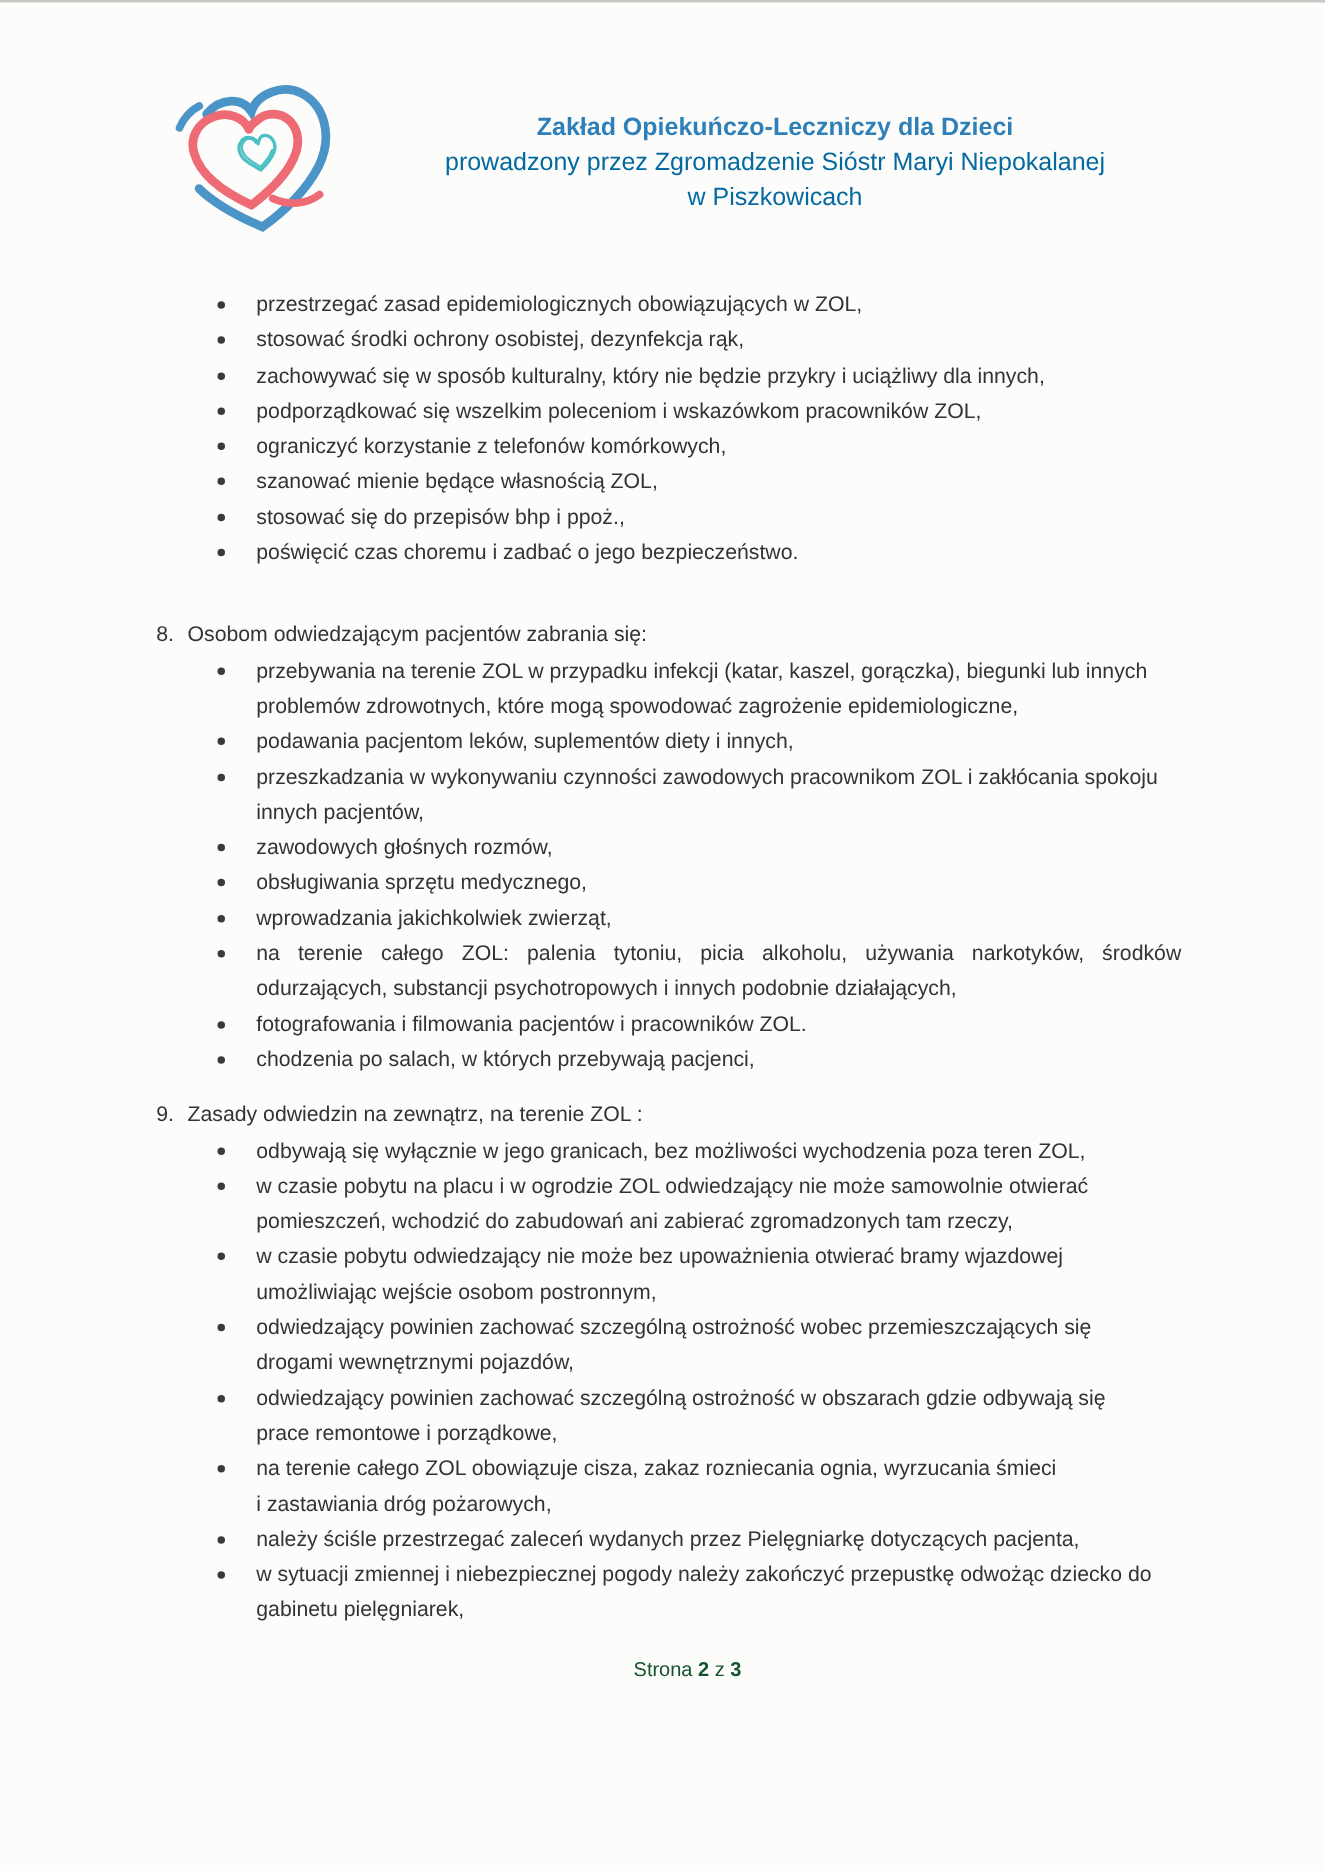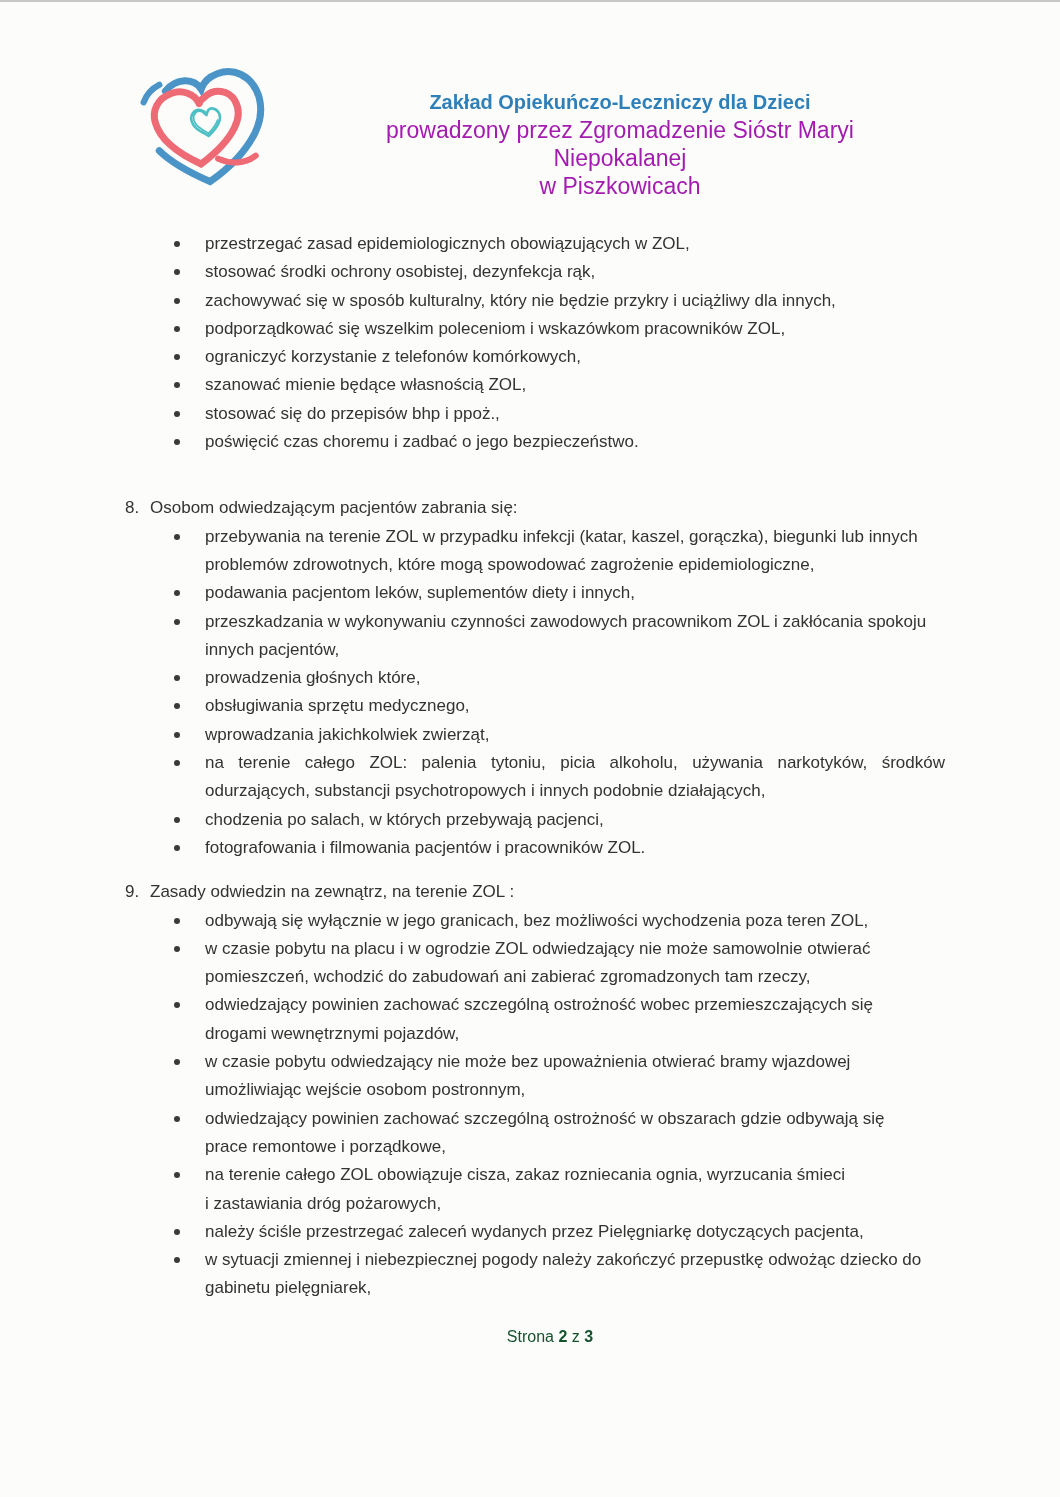--- a/index.html
+++ b/index.html
@@ -16,21 +16,21 @@
   
   .scan-top-line{position:absolute;top:0;left:0;width:100%;height:2px;background:#b5b5b2;opacity:.75;}
   .scan-top-right{position:absolute;top:2px;right:0;width:15px;height:7px;background:#4c4c4c;}
   .scan-right-dash{position:absolute;top:1429px;right:0;width:8px;height:5px;background:#8d8d8a;}
 
   
   .header{position:relative;height:222px;}
   .logo{position:absolute;left:97px;top:62px;width:158px;height:140px;}
   .header-text{position:absolute;left:330px;top:88px;width:540px;text-align:center;line-height:28px;}
   .org-title{font-size:20px;font-weight:bold;color:#2f7fb8;}
-  .org-sub{font-size:23px;color:#a21caf;}
+  .org-sub{font-size:20px;color:#0369a1;}
 
   
   .doc{font-size:17px;line-height:28.3px;}
   ul.blist{list-style:none;margin:0;padding:0 135px 0 185px;}
   ul.blist li{position:relative;white-space:pre-line;}
   ul.blist li::before{
     content:"";position:absolute;left:-31px;top:11px;
     width:6px;height:6px;border-radius:50%;background:#3a3a3a;
   }
   ul.blist li.justified{white-space:normal;text-align:justify;}
@@ -88,39 +88,39 @@
     </div>
 
     <div class="sec8">
       <p class="section-heading"><span class="section-number">8.</span><span>Osobom odwiedzającym pacjentów zabrania się:</span></p>
       <ul class="blist">
         <li>przebywania na terenie ZOL w przypadku infekcji (katar, kaszel, gorączka), biegunki lub innych
 problemów zdrowotnych, które mogą spowodować zagrożenie epidemiologiczne,</li>
         <li>podawania pacjentom leków, suplementów diety i innych,</li>
         <li>przeszkadzania w wykonywaniu czynności zawodowych pracownikom ZOL i zakłócania spokoju
 innych pacjentów,</li>
-        <li>prowadzenia głośnych które,</li>
+        <li>zawodowych głośnych rozmów,</li>
         <li>obsługiwania sprzętu medycznego,</li>
         <li>wprowadzania jakichkolwiek zwierząt,</li>
         <li class="justified">na terenie całego ZOL: palenia tytoniu, picia alkoholu, używania narkotyków, środków odurzających, substancji psychotropowych i innych podobnie działających,</li>
+        <li>fotografowania i filmowania pacjentów i pracowników ZOL.</li>
         <li>chodzenia po salach, w których przebywają pacjenci,</li>
-        <li>fotografowania i filmowania pacjentów i pracowników ZOL.</li>
       </ul>
     </div>
 
     <div class="sec9">
       <p class="section-heading"><span class="section-number">9.</span><span>Zasady odwiedzin na zewnątrz, na terenie ZOL :</span></p>
       <ul class="blist">
         <li>odbywają się wyłącznie w jego granicach, bez możliwości wychodzenia poza teren ZOL,</li>
         <li>w czasie pobytu na placu i w ogrodzie ZOL odwiedzający nie może samowolnie otwierać
 pomieszczeń, wchodzić do zabudowań ani zabierać zgromadzonych tam rzeczy,</li>
+        <li>w czasie pobytu odwiedzający nie może bez upoważnienia otwierać bramy wjazdowej
+umożliwiając wejście osobom postronnym,</li>
         <li>odwiedzający powinien zachować szczególną ostrożność wobec przemieszczających się
 drogami wewnętrznymi pojazdów,</li>
-        <li>w czasie pobytu odwiedzający nie może bez upoważnienia otwierać bramy wjazdowej
-umożliwiając wejście osobom postronnym,</li>
         <li>odwiedzający powinien zachować szczególną ostrożność w obszarach gdzie odbywają się
 prace remontowe i porządkowe,</li>
         <li>na terenie całego ZOL obowiązuje cisza, zakaz rozniecania ognia, wyrzucania śmieci
 i zastawiania dróg pożarowych,</li>
         <li>należy ściśle przestrzegać zaleceń wydanych przez Pielęgniarkę dotyczących pacjenta,</li>
         <li>w sytuacji zmiennej i niebezpiecznej pogody należy zakończyć przepustkę odwożąc dziecko do
 gabinetu pielęgniarek,</li>
       </ul>
     </div>
 

